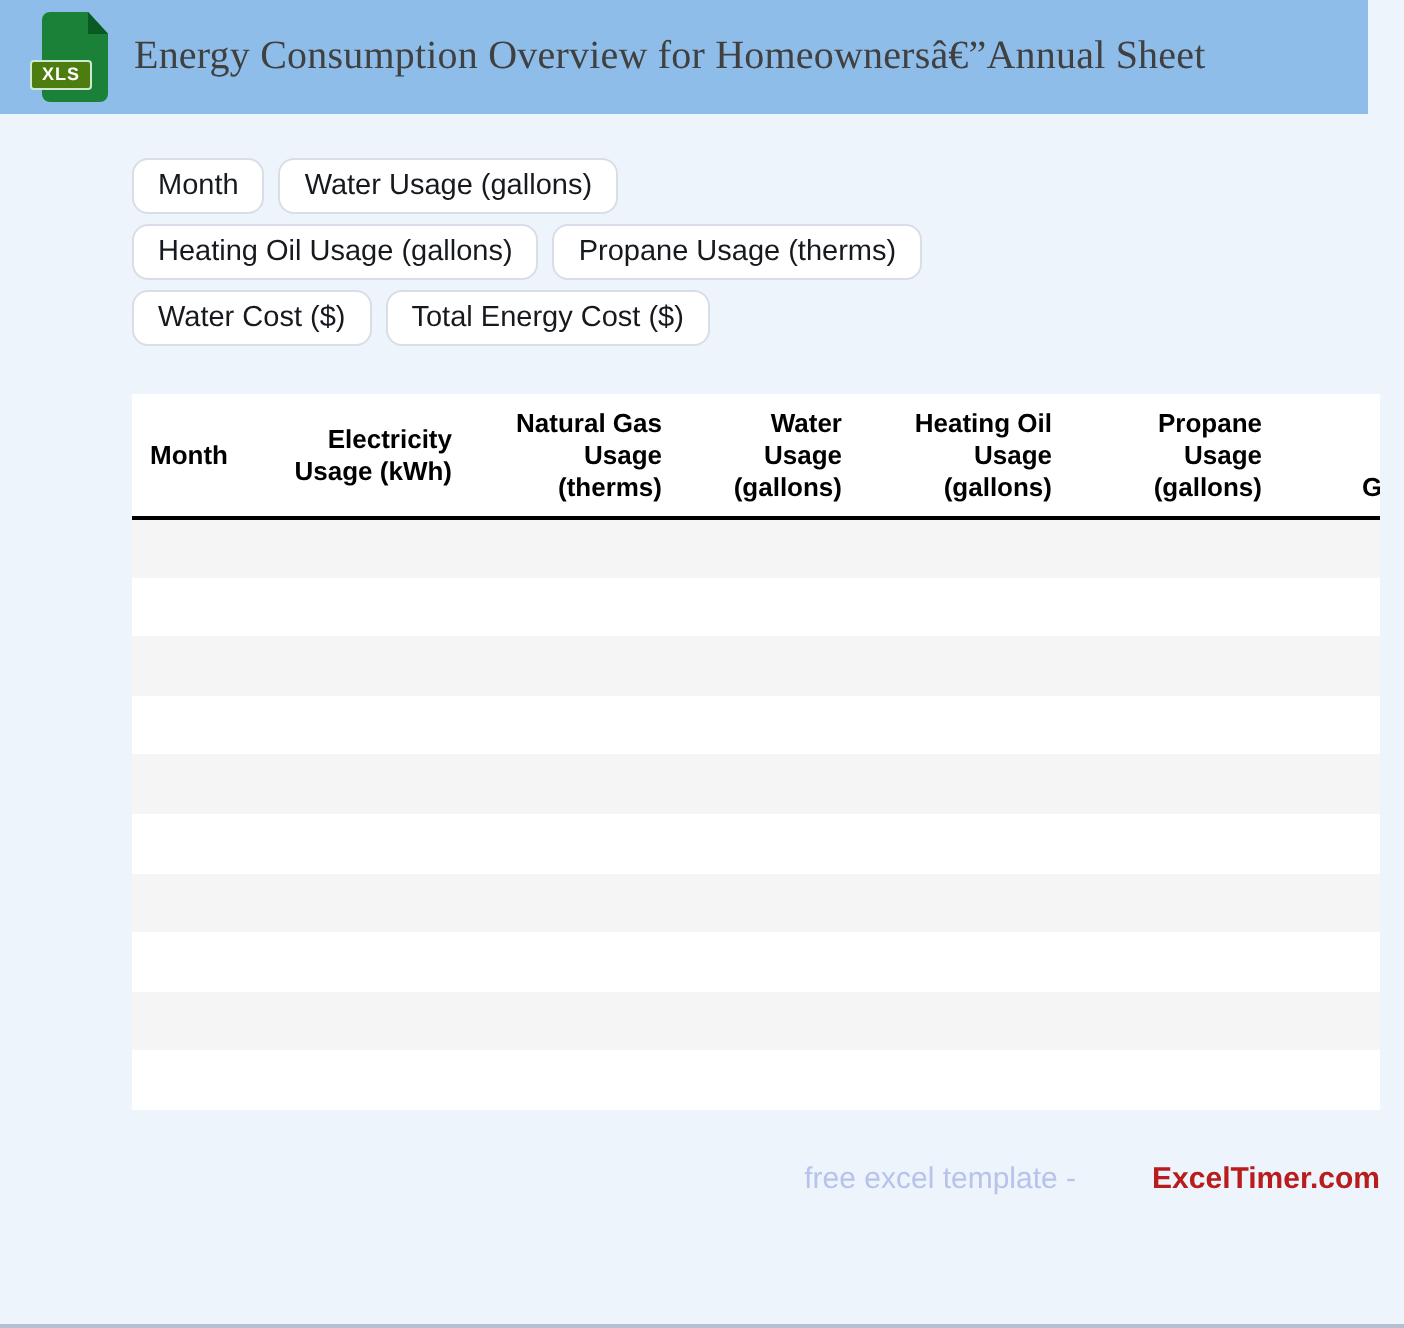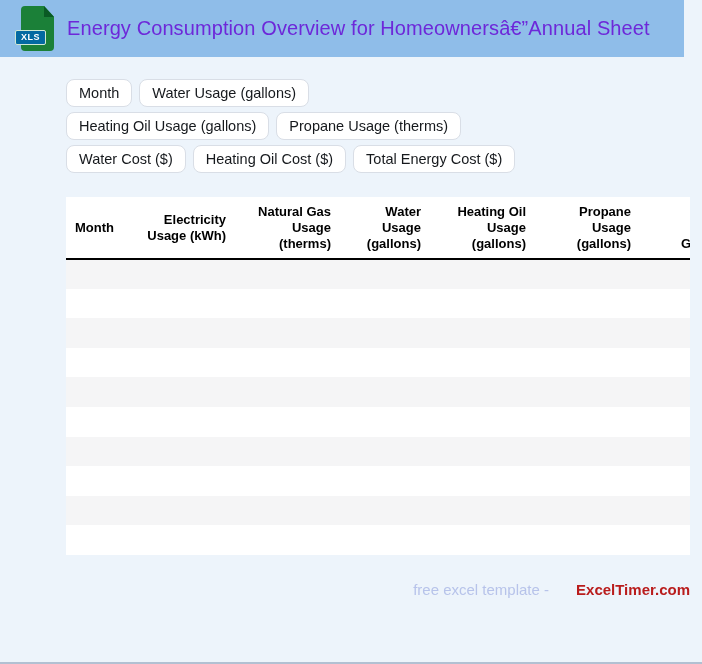--- a/index.html
+++ b/index.html
@@ -31,35 +31,36 @@
     clip-path: polygon(0 0, 70% 0, 100% 24%, 100% 100%, 0 100%);
   }
   .file-fold {
     position: absolute; top: 0; right: 0;
     width: 10px; height: 11px;
     background: #0a5a24;
     clip-path: polygon(0 0, 100% 100%, 0 100%);
   }
   .file-banner {
     position: absolute; left: -6px; top: 24px;
-    background: #0369a1;
+    background: #4d7c0f;
     border: 1px solid #cfe8d4;
     border-radius: 2px;
     color: #ffffff;
     font-size: 9px; font-weight: bold;
     letter-spacing: 0.5px;
     padding: 1px 5px 2px 5px;
     line-height: 10px;
   }
   .page-title {
-    color: #6d28d9;
+    color: #404040;
     font-size: 20px;
     font-weight: 500;
     letter-spacing: 0.1px;
     white-space: nowrap;
+    font-family: Liberation Serif, serif;
   }
 
   
   .content { margin-left: 66px; width: 628px; }
 
   
   .chips { margin-top: 22px; display: flex; flex-direction: column; gap: 5px; }
   .chip-row { display: flex; gap: 7px; }
   .chip {
     background: #ffffff;
@@ -102,21 +103,21 @@
   tbody tr:nth-child(odd)  td { background: #f5f5f6; }
   tbody tr:nth-child(even) td { background: #ffffff; }
   td { border: none; }
 
   
   .footer {
     margin-top: 26px;
     display: flex;
     justify-content: flex-end;
     align-items: baseline;
-    gap: 3px;
+    gap: 14px;
     padding-right: 4px;
     font-size: 15px;
   }
   .footer-text  { color: #b7c3ea; }
   .footer-brand { color: #b91c1c; font-weight: bold; cursor: pointer; margin-left: 24px; }
 
   
   .bottom-strip {
     position: absolute; left: 0; bottom: 0;
     width: 702px; height: 2px;
@@ -141,21 +142,20 @@
       <div class="chip-row">
         <span class="chip">Month</span>
         <span class="chip">Water Usage (gallons)</span>
       </div>
       <div class="chip-row">
         <span class="chip">Heating Oil Usage (gallons)</span>
         <span class="chip">Propane Usage (therms)</span>
       </div>
       <div class="chip-row">
         <span class="chip">Water Cost ($)</span>
-        <span class="chip">Heating Oil Cost ($)</span>
         <span class="chip">Total Energy Cost ($)</span>
       </div>
     </div>
 
   <div class="table-clip">
     <table>
       <colgroup id="cols">
           <col style="width: 70px;">
           <col style="width: 100px;">
           <col style="width: 105px;">

